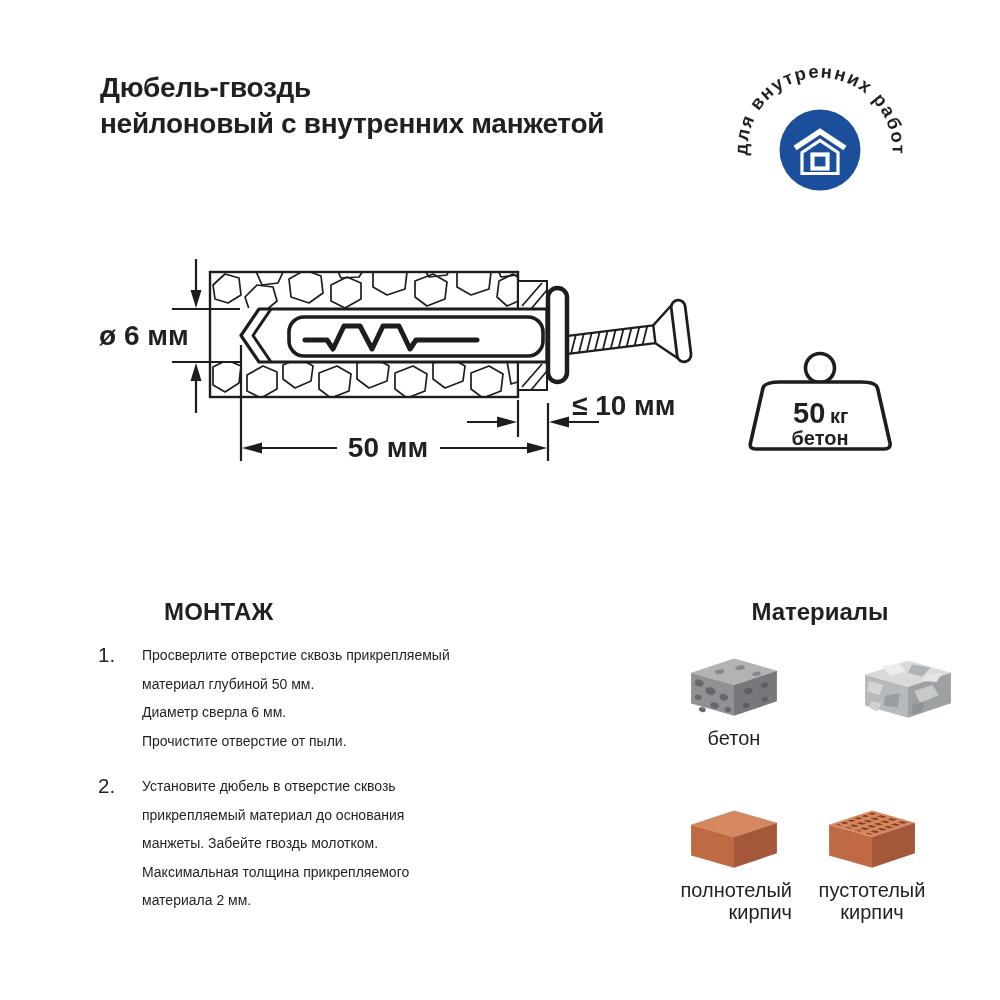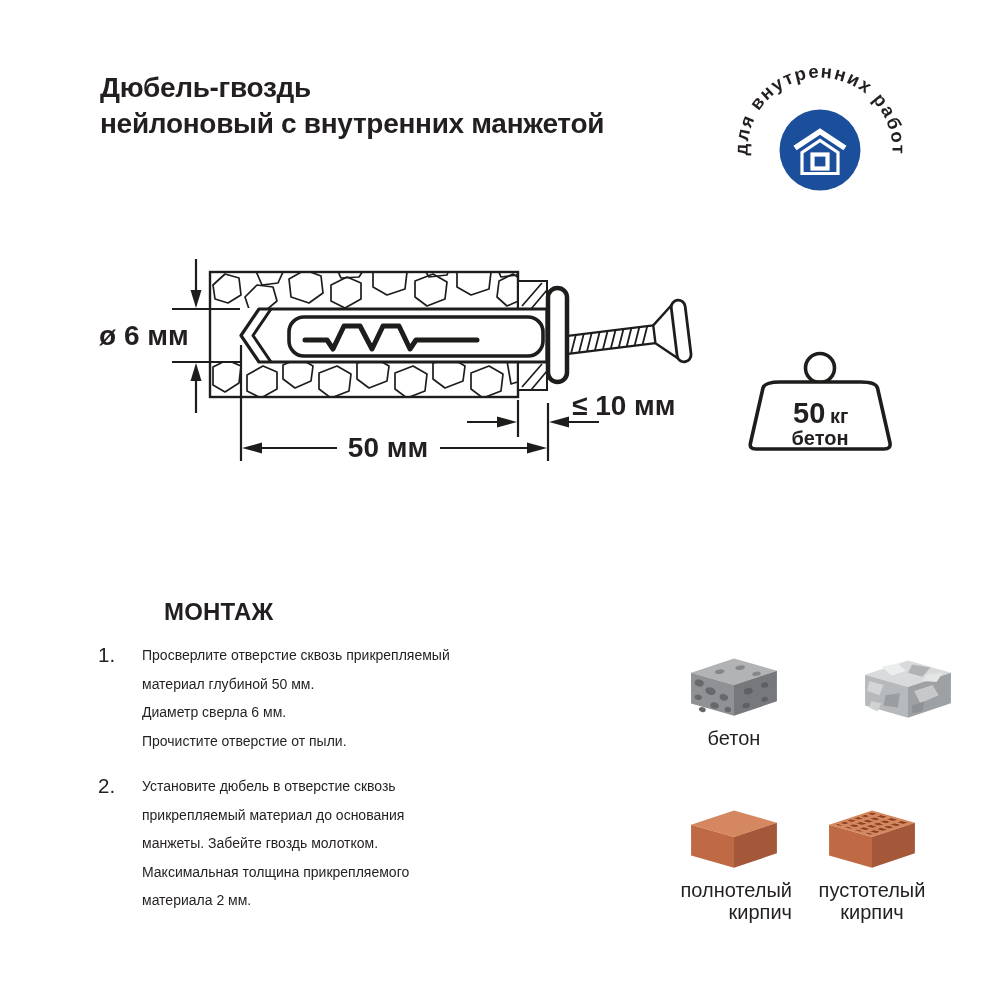--- a/index.html
+++ b/index.html
@@ -161,20 +161,21 @@
     <div class="step">
       <div class="step-num">2.</div>
       <div class="step-text">Установите дюбель в отверстие сквозь
 прикрепляемый материал до основания
 манжеты. Забейте гвоздь молотком.
 Максимальная толщина прикрепляемого
 материала 2 мм.</div>
     </div>
   </div>
 
+  <div class="abs materials-heading">Материалы</div>
 
   <div class="figure" style="left:676px;top:650px;width:116px;">
     <svg width="94" height="68" viewBox="0 0 92 66">
       <polygon points="4,22 46,8 88,20 46,34" fill="#b1b3b5"></polygon>
       <polygon points="4,22 46,34 46,64 4,52" fill="#8f9194"></polygon>
       <polygon points="46,34 88,20 88,50 46,64" fill="#76787b"></polygon>
       <g fill="#66686b">
         <ellipse cx="12" cy="32" rx="4.5" ry="3.4" transform="rotate(16 12 32)"></ellipse>
         <ellipse cx="23" cy="40" rx="5.2" ry="3.6" transform="rotate(16 23 40)"></ellipse>
         <ellipse cx="36" cy="46" rx="4.2" ry="3.2" transform="rotate(16 36 46)"></ellipse>

